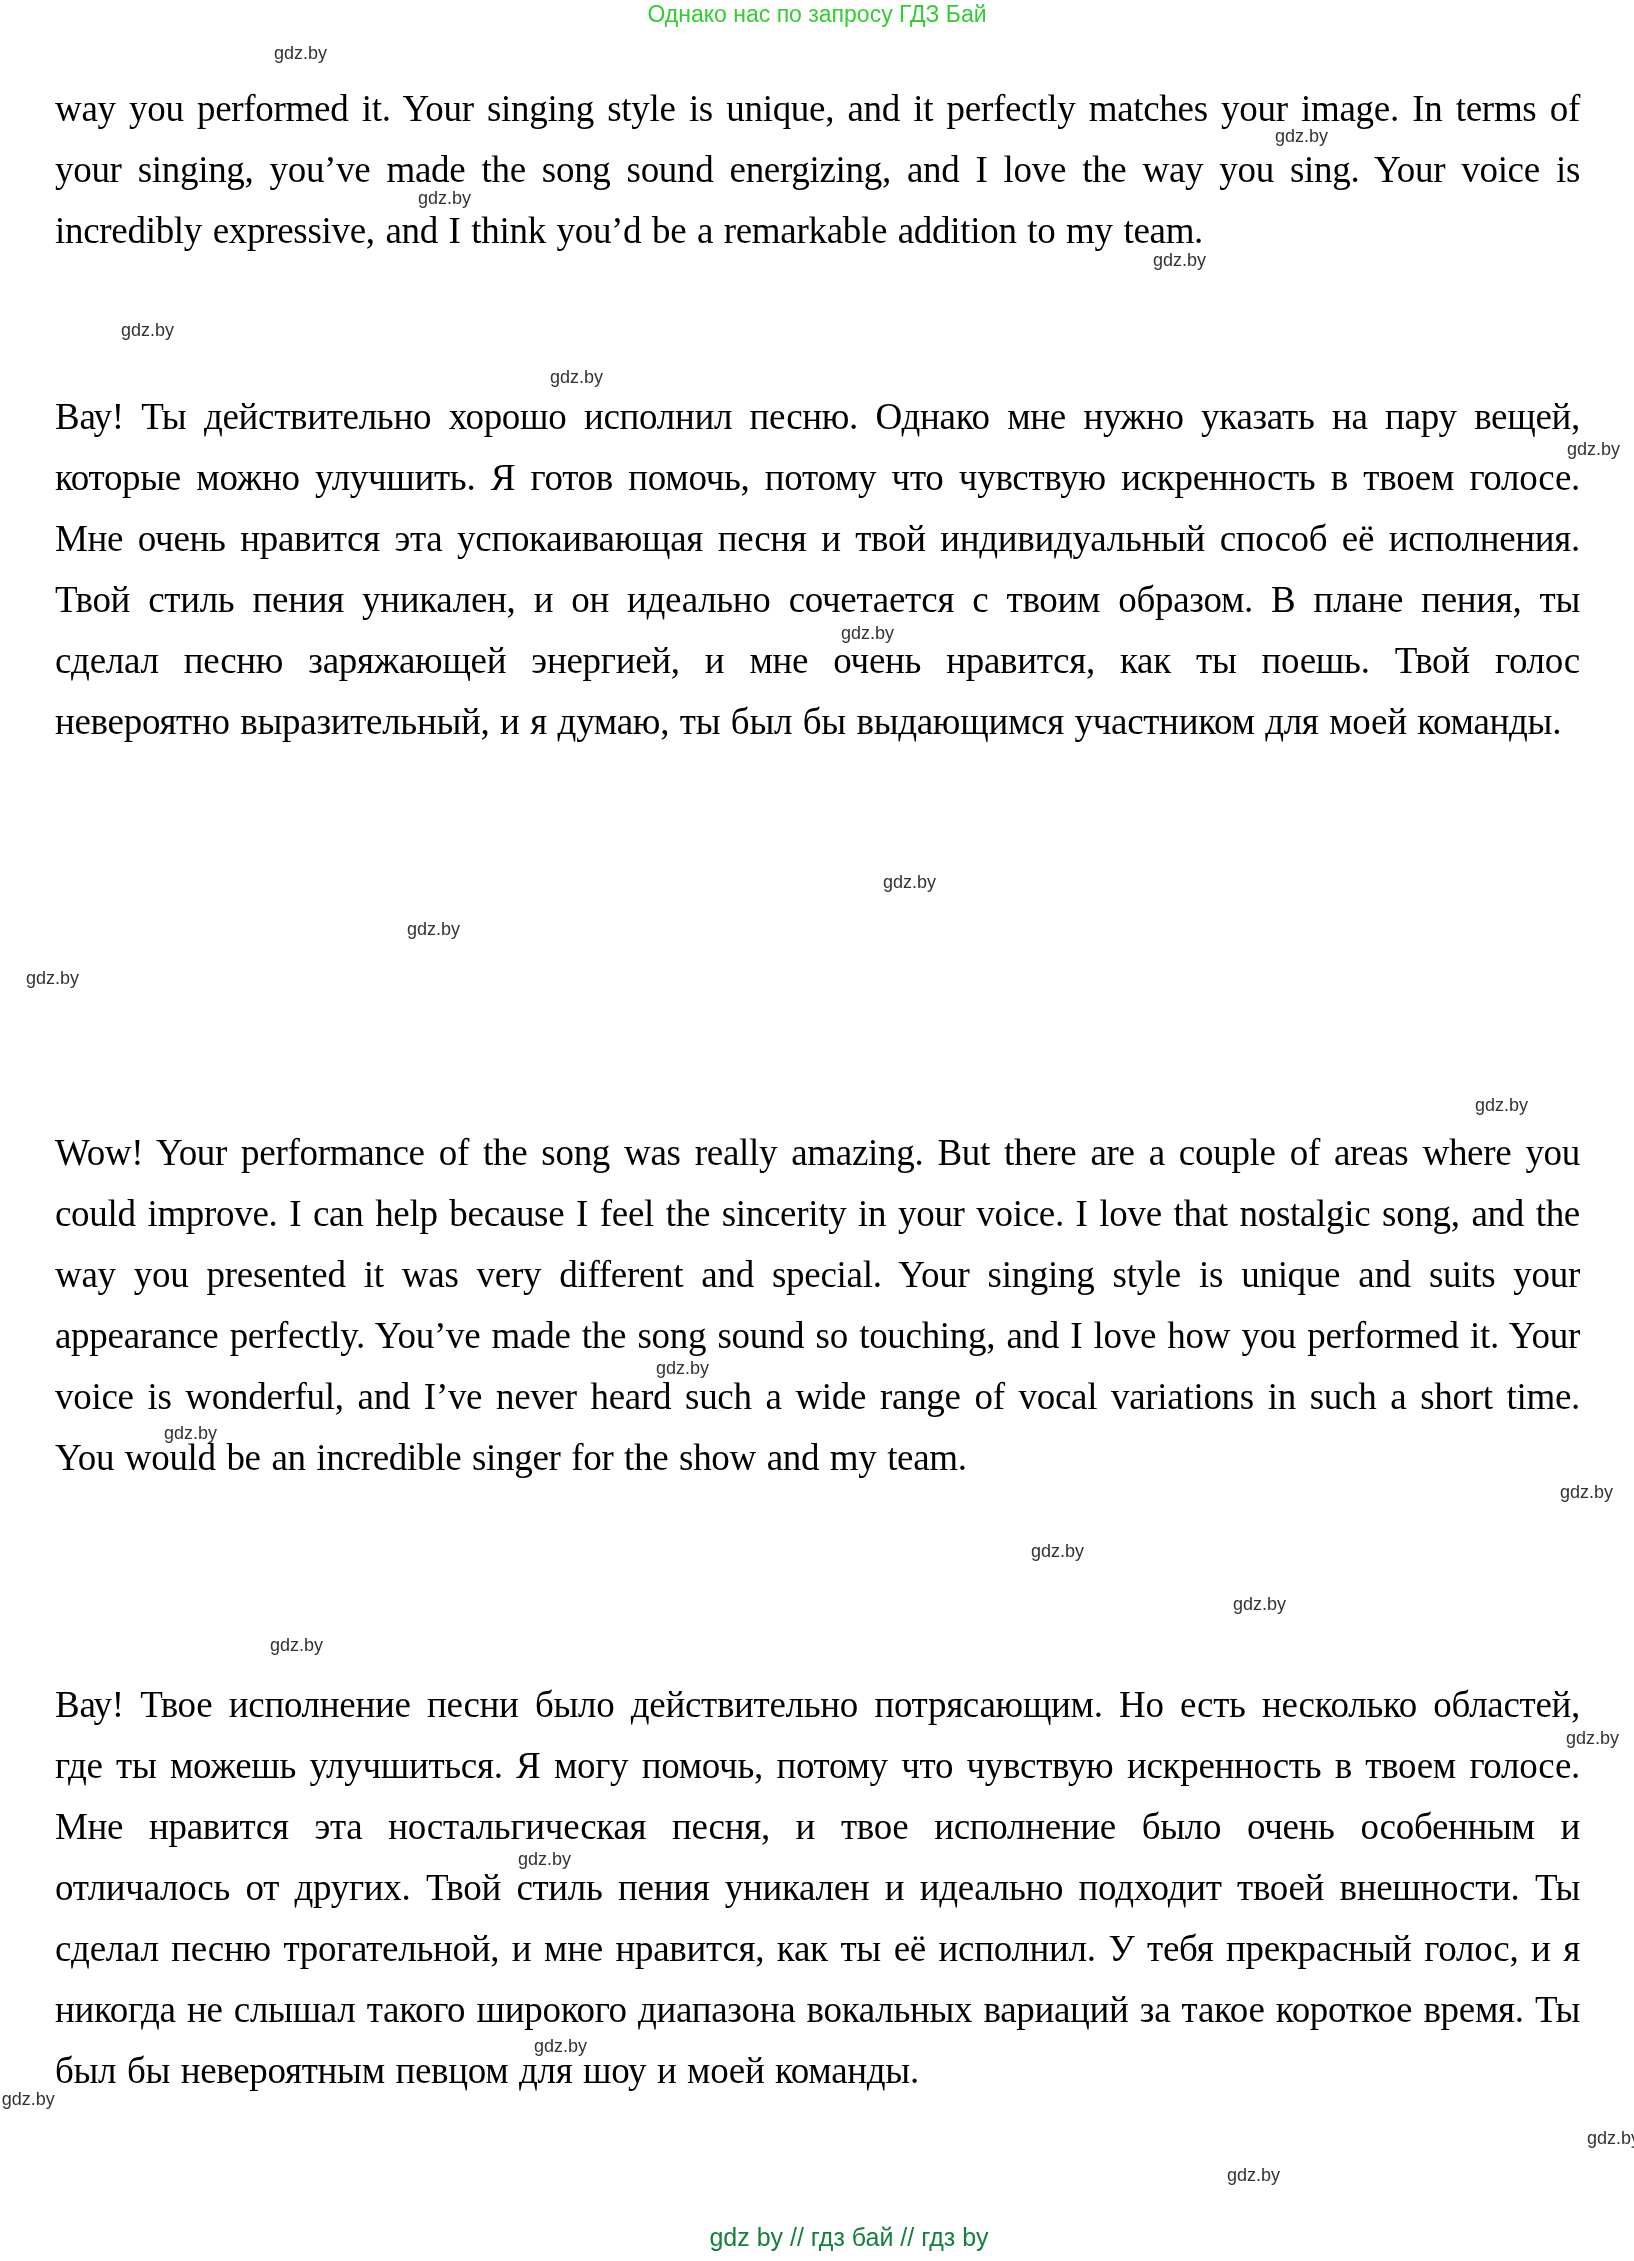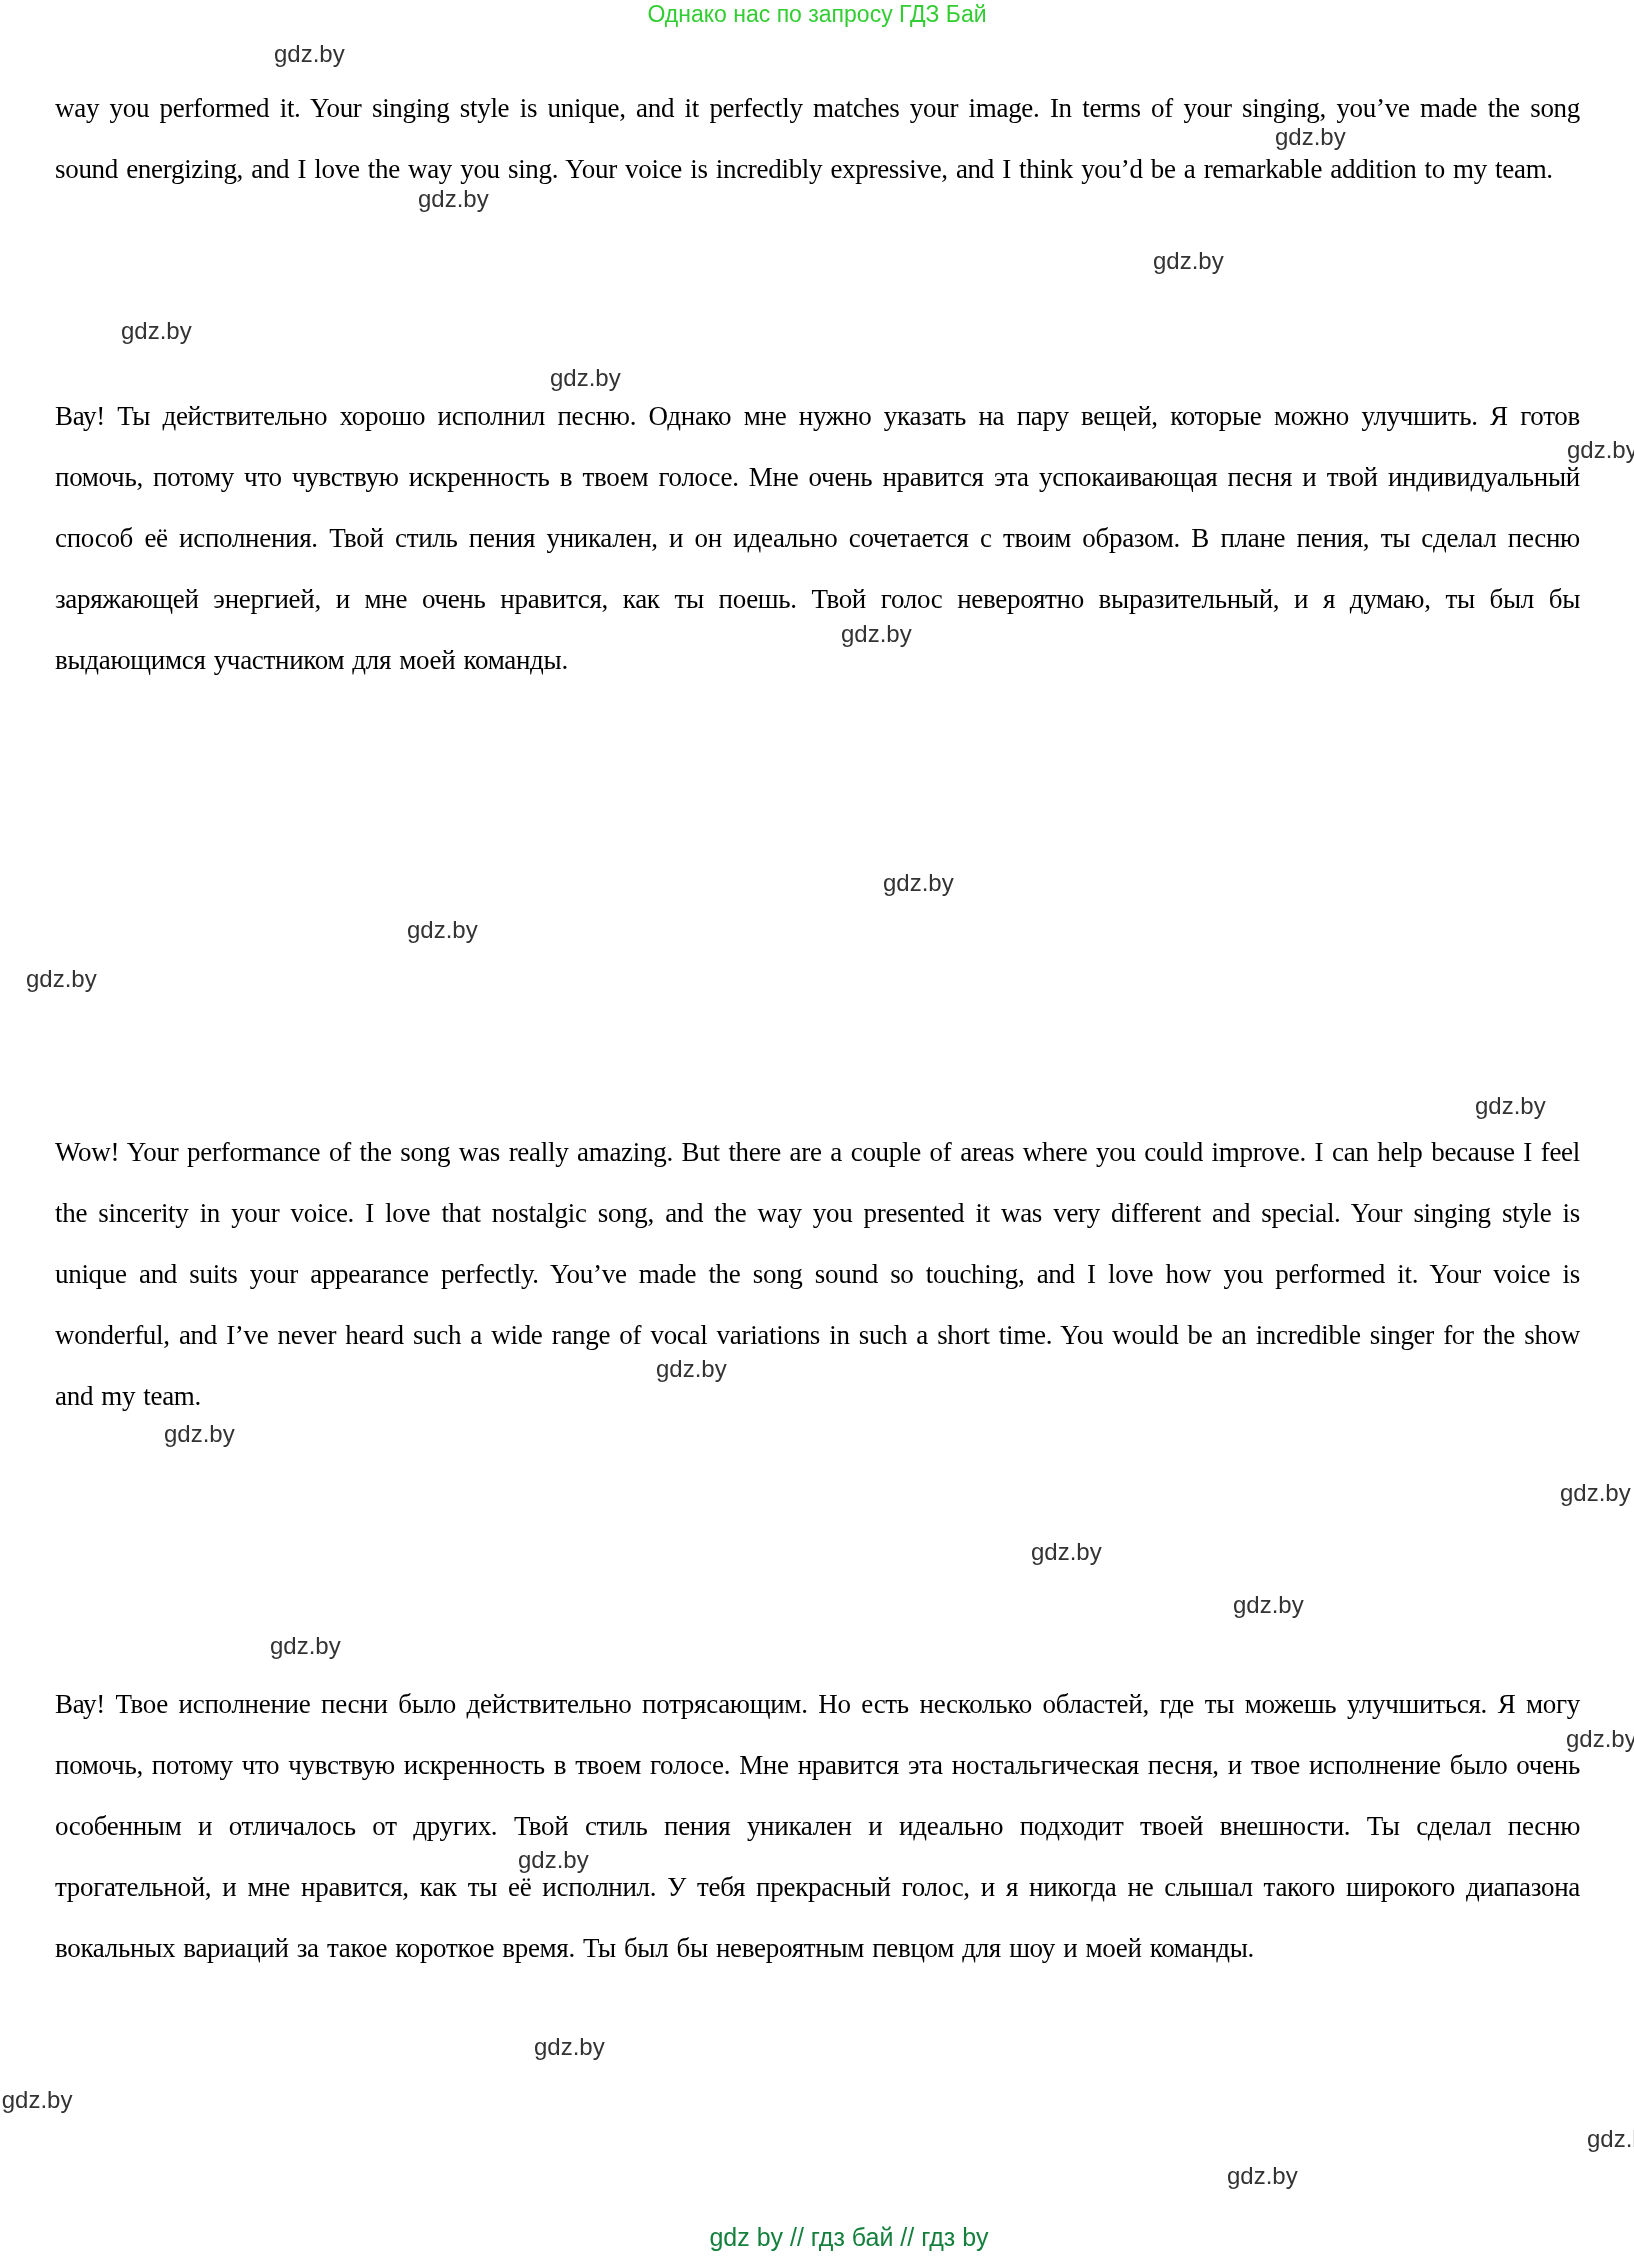--- a/index.html
+++ b/index.html
@@ -12,40 +12,40 @@
     overflow:hidden;
   }
   .promo-header{
     position:absolute;top:3.4px;left:0;width:100%;
     text-align:center;
     font-family:"Liberation Sans", sans-serif;
     font-size:23px;line-height:23px;
   }
   .para{
     position:absolute;left:55px;width:1525px;
-    font-size:27px;line-height:61px;
+    font-size:37px;line-height:61px;
     text-align:justify;text-align-last:left;
     letter-spacing:-0.3px;
     word-spacing:1.7px;
   }
   .section-heading{
     position:absolute;left:57px;width:1525px;
     font-size:41px;line-height:41px;
     text-align:left;
   }
   .doc-footer{
     position:absolute;top:2224px;left:0;width:100%;
     text-align:center;
     font-family:"Liberation Sans", sans-serif;
     font-size:25px;line-height:27px;
   }
   .wm{
     position:absolute;
     font-family:"Liberation Sans", sans-serif;
-    font-size:24px;line-height:19.5px;
+    font-size:18px;line-height:19.5px;
     color:#333333;
     white-space:nowrap;
   }
 </style>
 </head>
 <body>
 
 <div class="page">
 
   <div class="promo-header" style="color: rgb(50, 205, 50);">Однако нас по запросу ГДЗ Бай</div>

